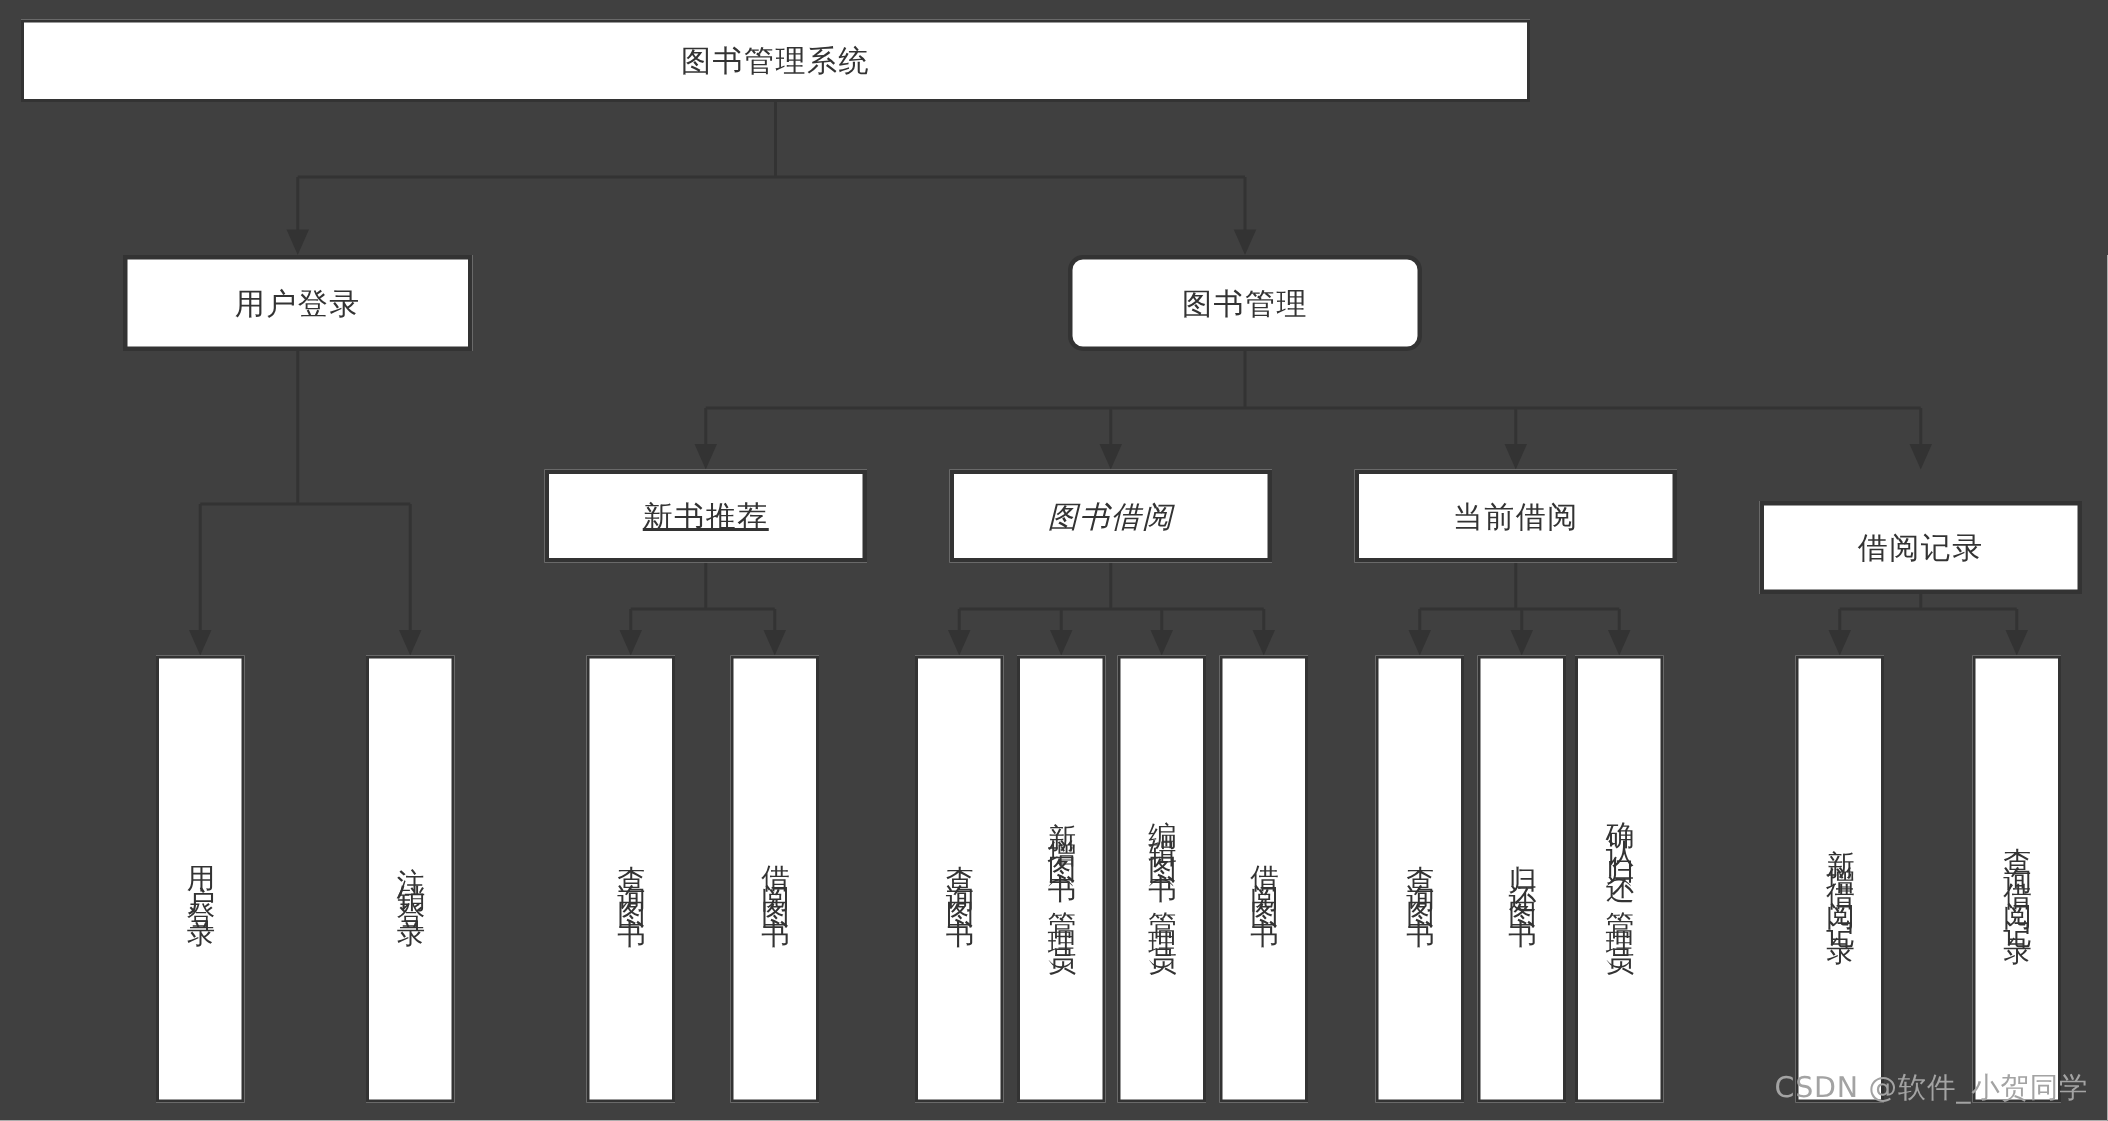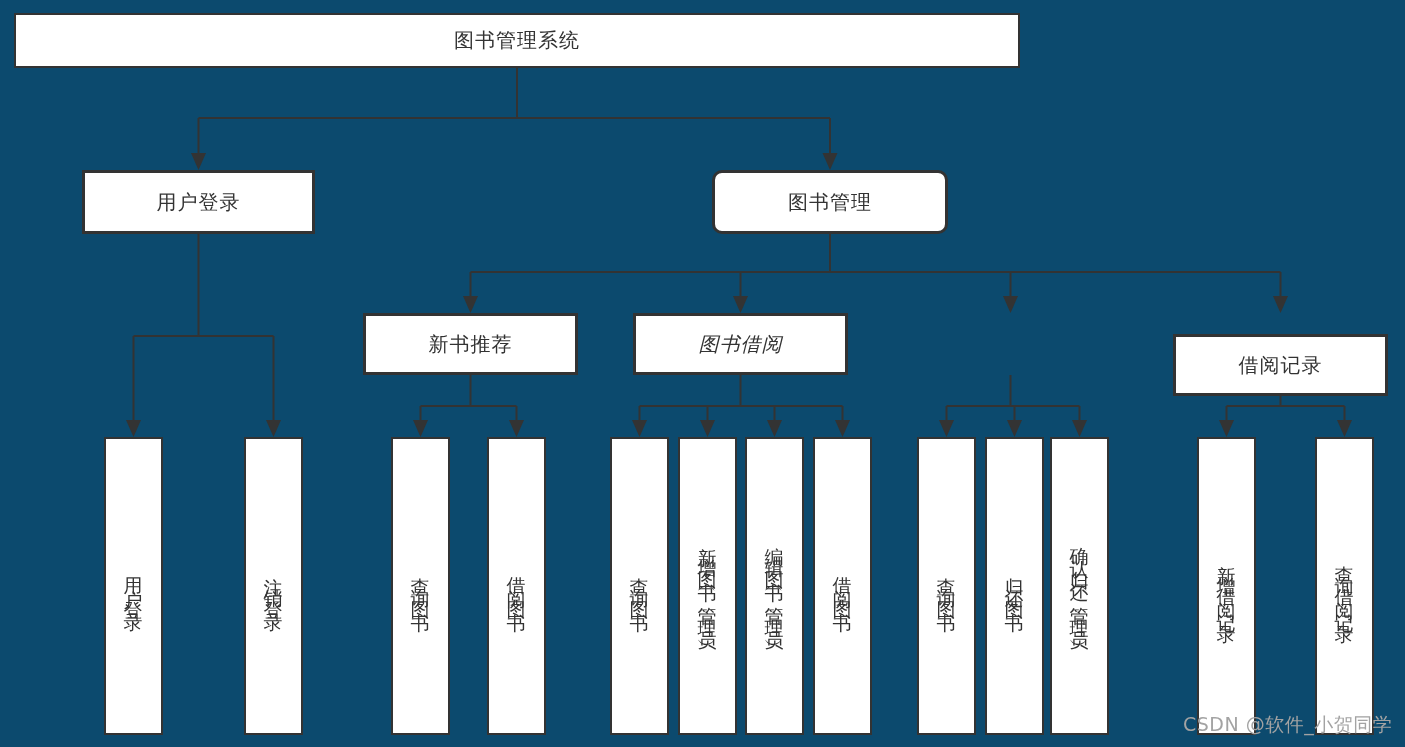--- a/index.html
+++ b/index.html
@@ -1,19 +1,19 @@
 <!DOCTYPE html>
 <html><head>
 <meta charset="utf-8">
 <style>
   html,body{margin:0;padding:0;background:#ffffff;}
   .canvas{
     position:relative;
     width:1405px;height:747px;
-    background:#0c4a6e;
+    background:#404040;
     font-family:"DejaVu Sans","Liberation Sans",sans-serif;
     color:#333333;
     overflow:hidden;
   }
   .connectors{position:absolute;left:0;top:0;width:1405px;height:747px;}
   .node{
     position:absolute;
     box-sizing:border-box;
     border:3px solid #333333;
     background:#ffffff;
@@ -112,25 +112,28 @@
     <span class="hlabel">图书管理系统</span>
   </div>
 
   <div class="node" style="left:82px;top:170px;width:233px;height:64px;">
     <span class="hlabel">用户登录</span>
   </div>
   <div class="node" style="left:712px;top:170px;width:236px;height:64px;border-radius:10px;">
     <span class="hlabel">图书管理</span>
   </div>
 
-  <div class="node" style="left:363px;top:313px;width:215px;height:62px;">
+  <div class="node" style="left:363px;top:313px;width:215px;height:62px;text-decoration:underline;">
     <span class="hlabel">新书推荐</span>
   </div>
   <div class="node" style="left:633px;top:313px;width:215px;height:62px;font-style:italic;">
     <span class="hlabel">图书借阅</span>
+  </div>
+  <div class="node" style="left:903px;top:313px;width:215px;height:62px;">
+    <span class="hlabel">当前借阅</span>
   </div>
   <div class="node" style="left:1173px;top:313px;width:215px;height:62px;margin-top:21px;">
     <span class="hlabel">借阅记录</span>
   </div>
 
   <div class="node leaf" style="left:104px;top:437px;width:59px;height:298px;">
     <span class="vlabel">用户登录</span>
   </div>
   <div class="node leaf" style="left:244px;top:437px;width:59px;height:298px;">
     <span class="vlabel">注销登录</span>

